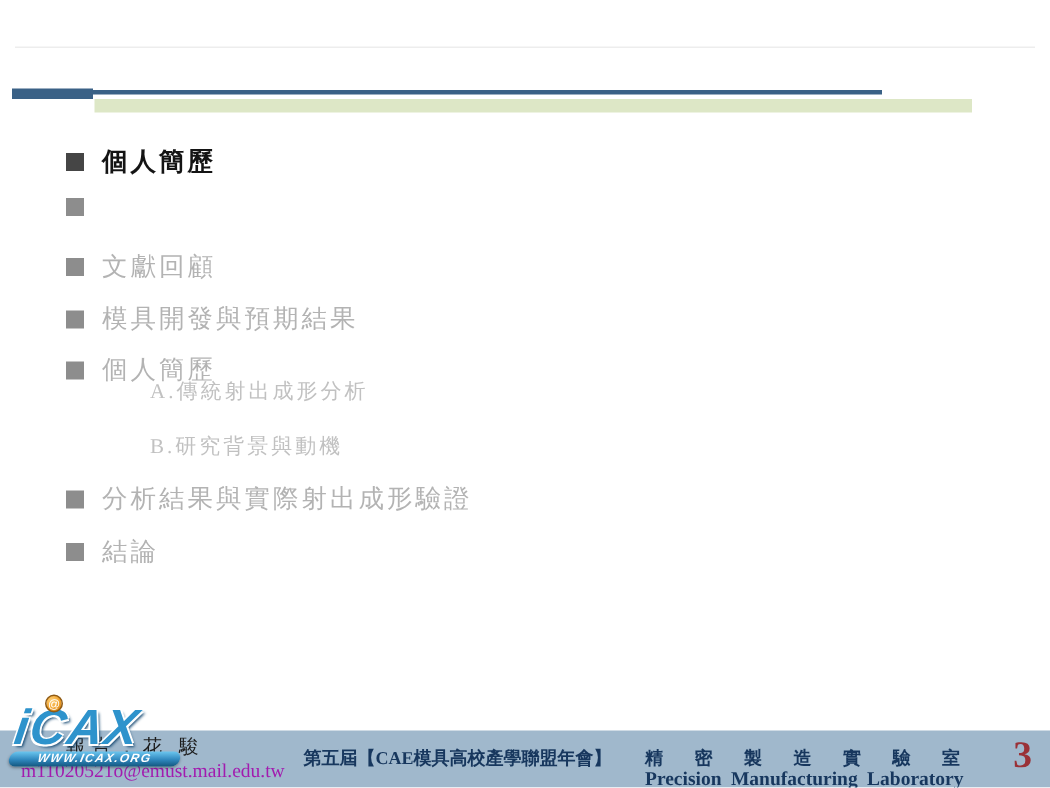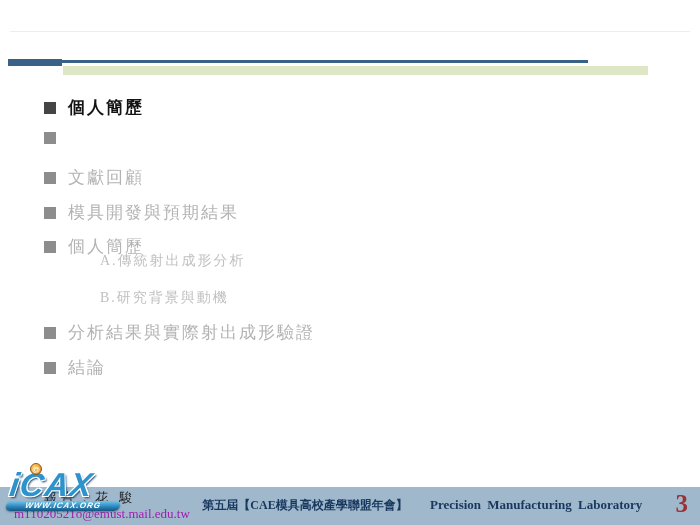--- a/index.html
+++ b/index.html
@@ -132,18 +132,19 @@
     <div class="logo-banner">
       <span>WWW.ICAX.ORG</span>
     </div>
   </div>
 
   <div class="conf-block">
     <div>第五屆【CAE模具高校產學聯盟年會】</div>
   </div>
 
   <div class="lab-block">
+    <div class="lab-zh">精 密 製 造 實 驗 室</div>
     <div class="lab-en">Precision Manufacturing Laboratory</div>
   </div>
 
   <div class="page-num">3</div>
 
 </div>
 
 </body></html>

